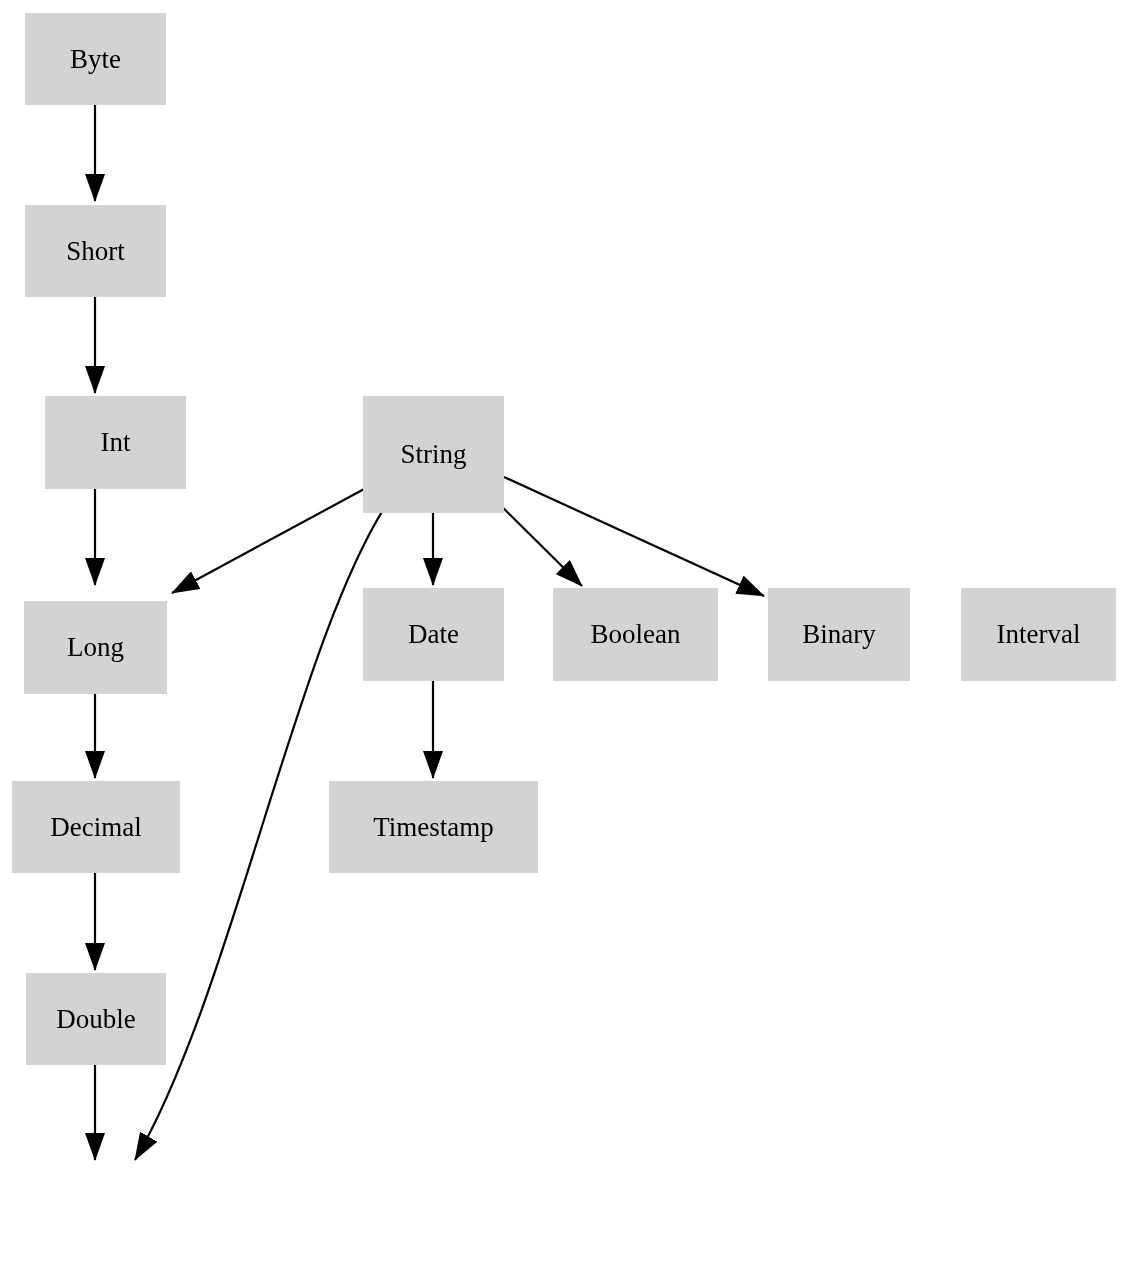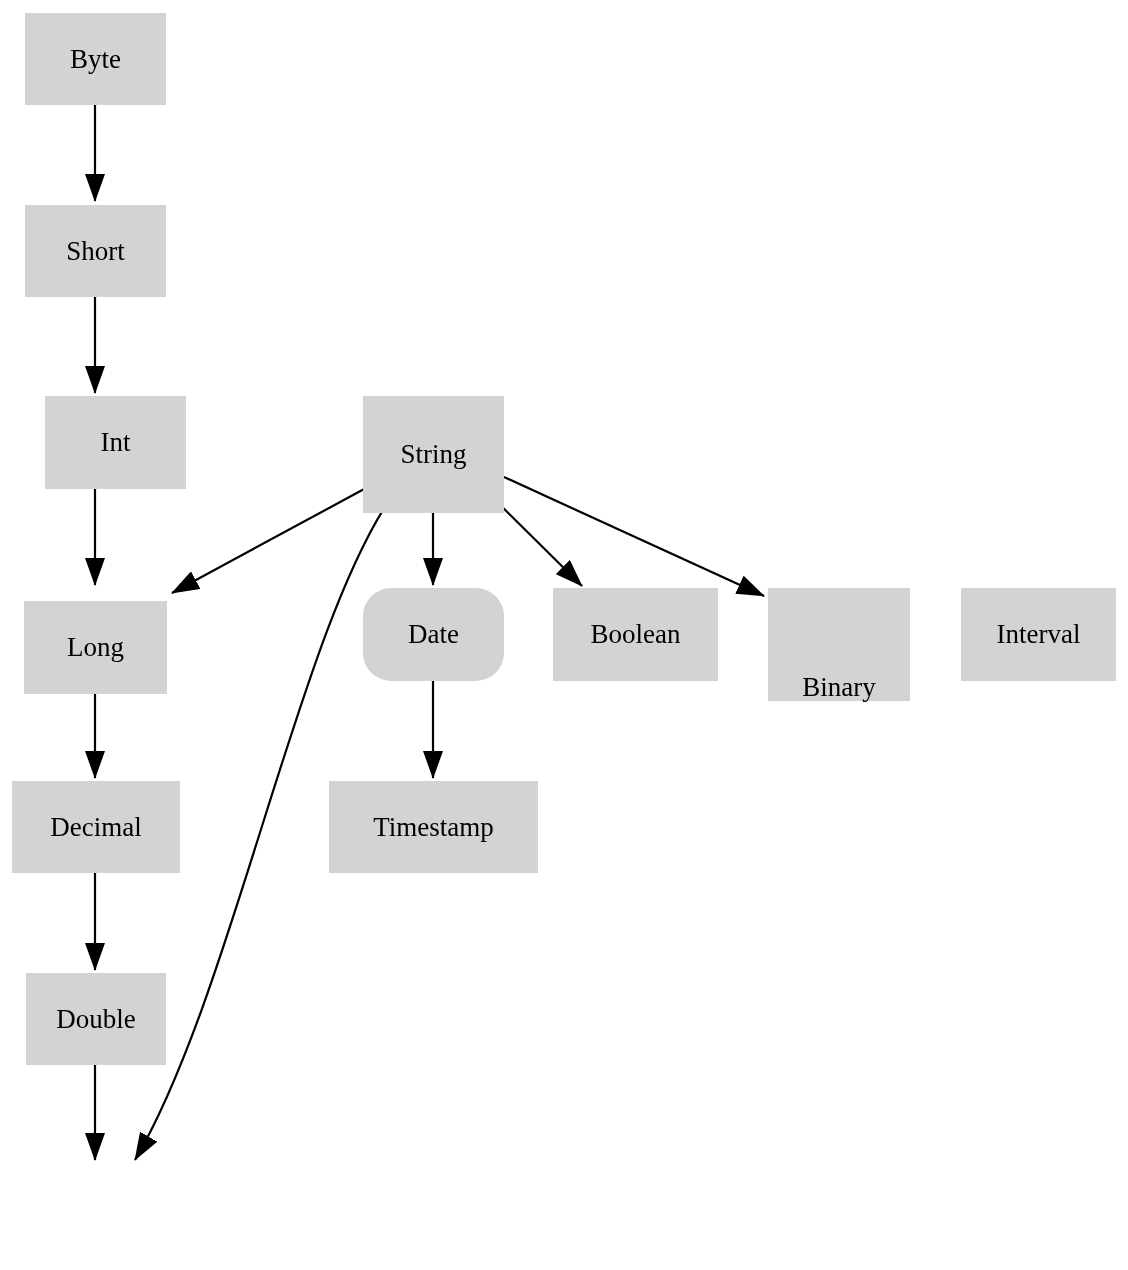--- a/index.html
+++ b/index.html
@@ -42,24 +42,24 @@
   }
   
   .n-byte      { left: 25px;  top: 13px;   width: 141px; height: 92px; }
   .n-short     { left: 25px;  top: 205px;  width: 141px; height: 92px; }
   .n-int       { left: 25px;  top: 396px;  width: 141px; height: 93px; margin-left: 20px; }
   .n-long      { left: 24px;  top: 588px;  width: 143px; height: 93px; margin-top: 13px; }
   .n-decimal   { left: 12px;  top: 781px;  width: 168px; height: 92px; }
   .n-float     { left: 26px;  top: 973px;  width: 140px; height: 92px; }
   .n-double    { left: 20px;  top: 1163px; width: 152px; height: 94px; }
   .n-string    { left: 363px; top: 396px;  width: 141px; height: 117px; }
-  .n-date      { left: 363px; top: 588px;  width: 141px; height: 93px; border-radius: 28px; }
+  .n-date      { left: 363px; top: 588px;  width: 141px; height: 93px; }
   .n-timestamp { left: 329px; top: 781px;  width: 209px; height: 92px; }
   .n-boolean   { left: 553px; top: 588px;  width: 165px; height: 93px; }
-  .n-binary    { left: 768px; top: 588px;  width: 142px; height: 113px; align-items: flex-end; }
+  .n-binary    { left: 768px; top: 588px;  width: 142px; height: 93px; }
   .n-interval  { left: 961px; top: 588px;  width: 155px; height: 93px; }
 </style>
 </head>
 <body>
 
 <div id="canvas">
 
   <svg id="edges" viewBox="0 0 1128 1270" xmlns="http://www.w3.org/2000/svg">
     <defs>
       <marker id="ah" viewBox="0 0 28 20" refX="27" refY="10" markerWidth="28" markerHeight="20" markerUnits="userSpaceOnUse" orient="auto">

